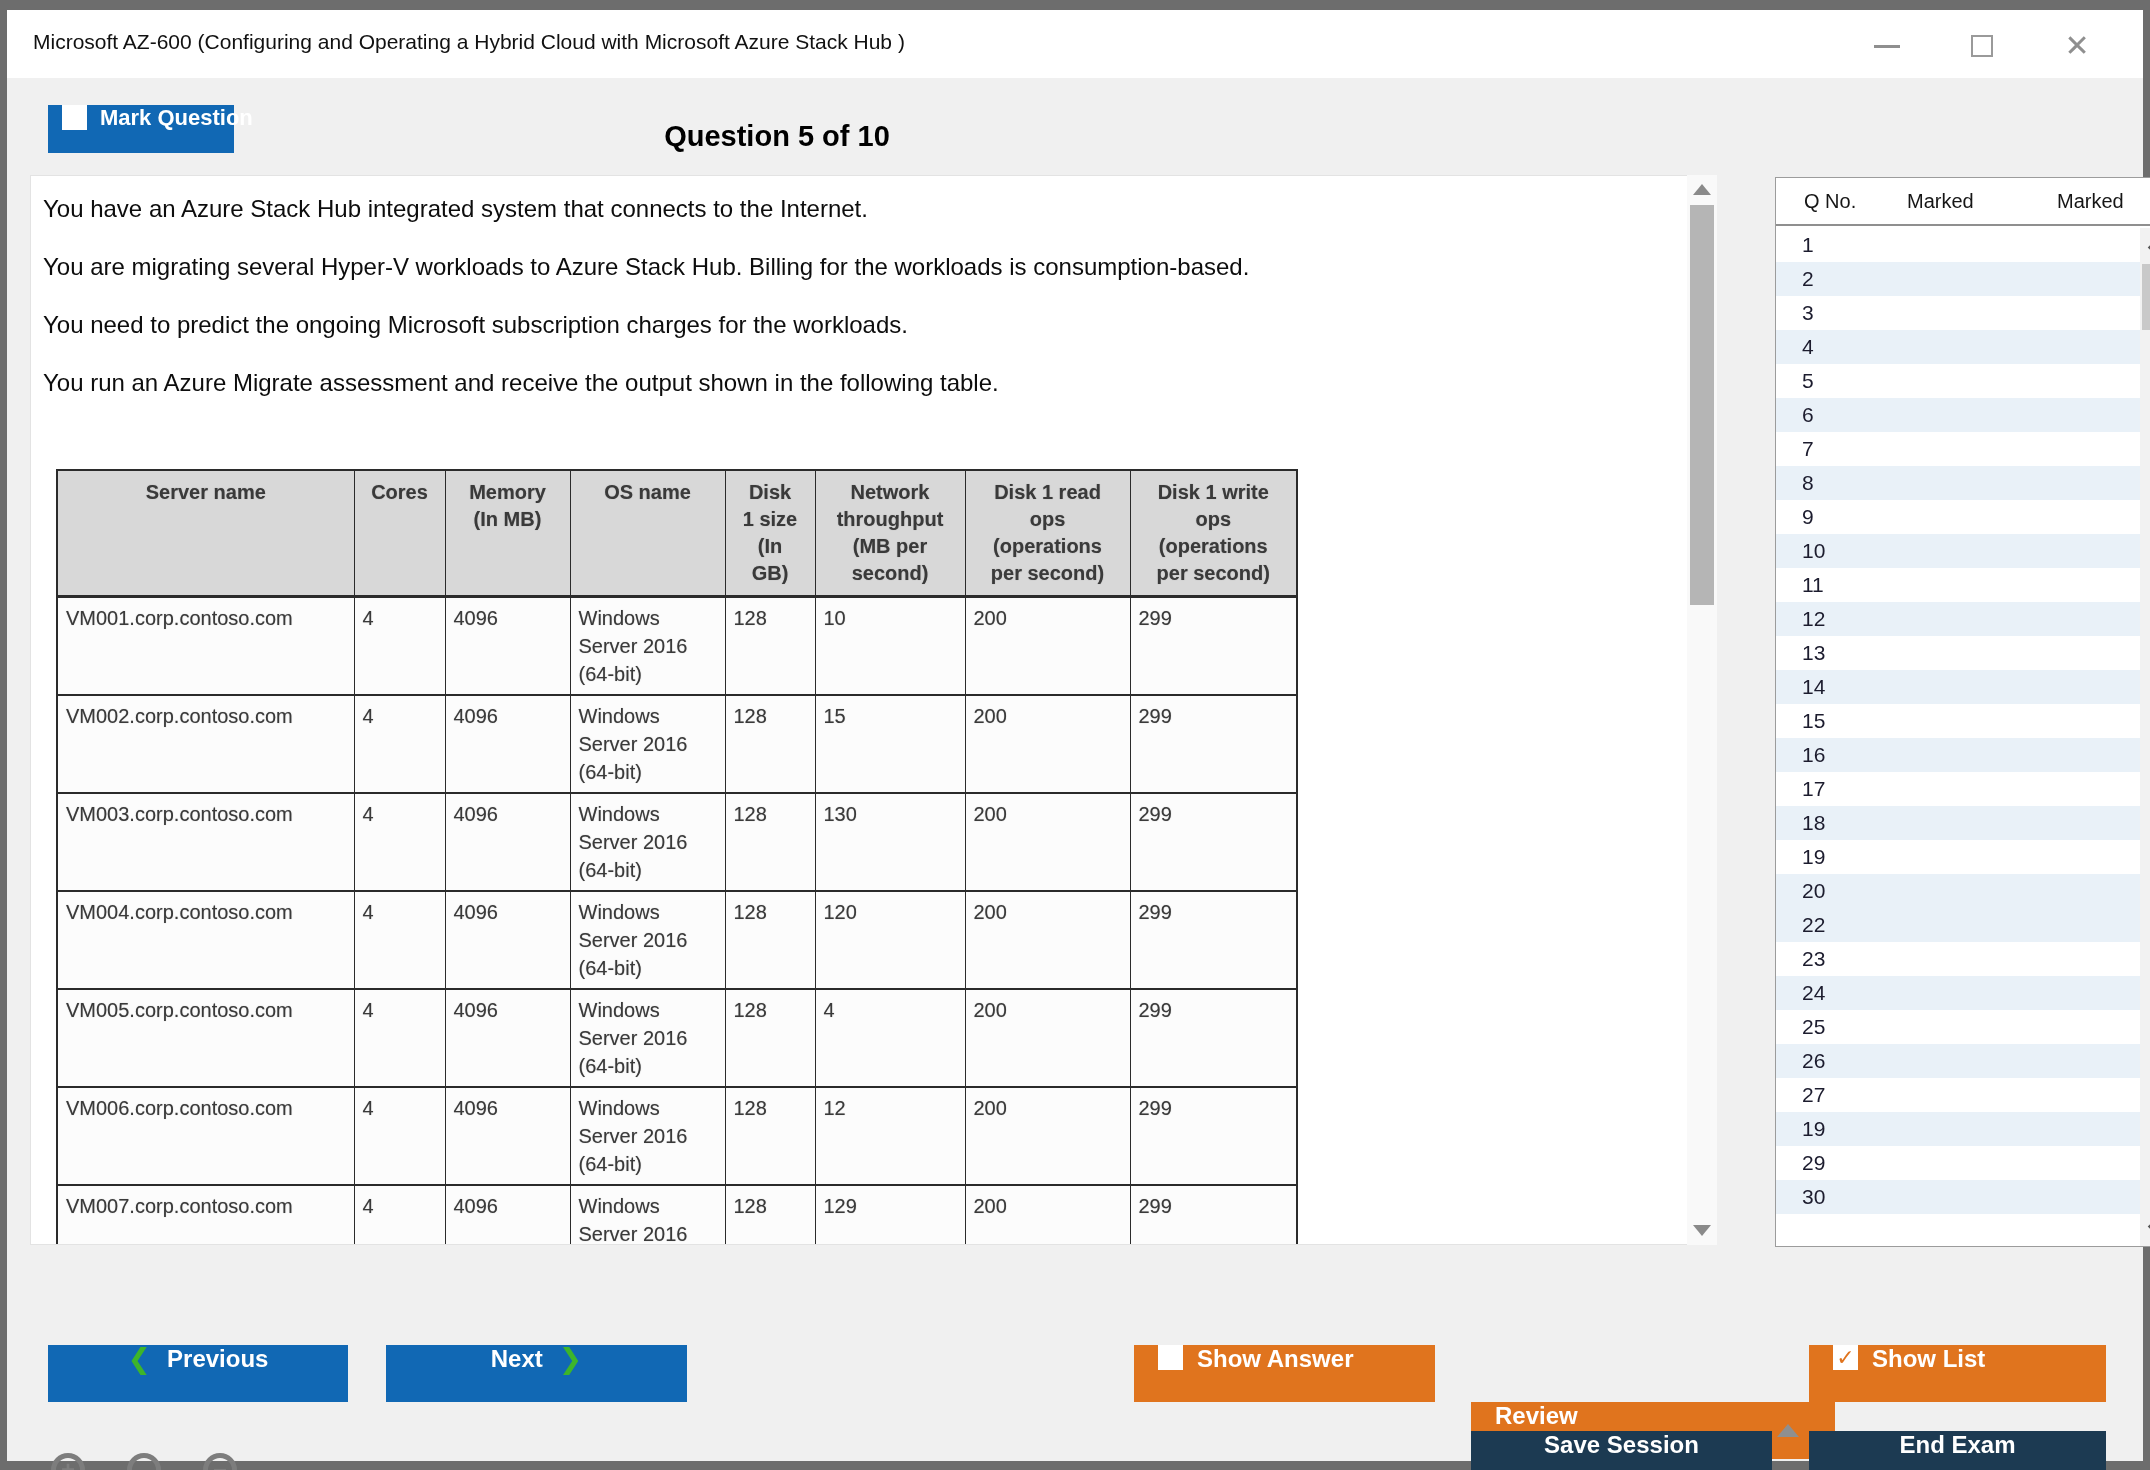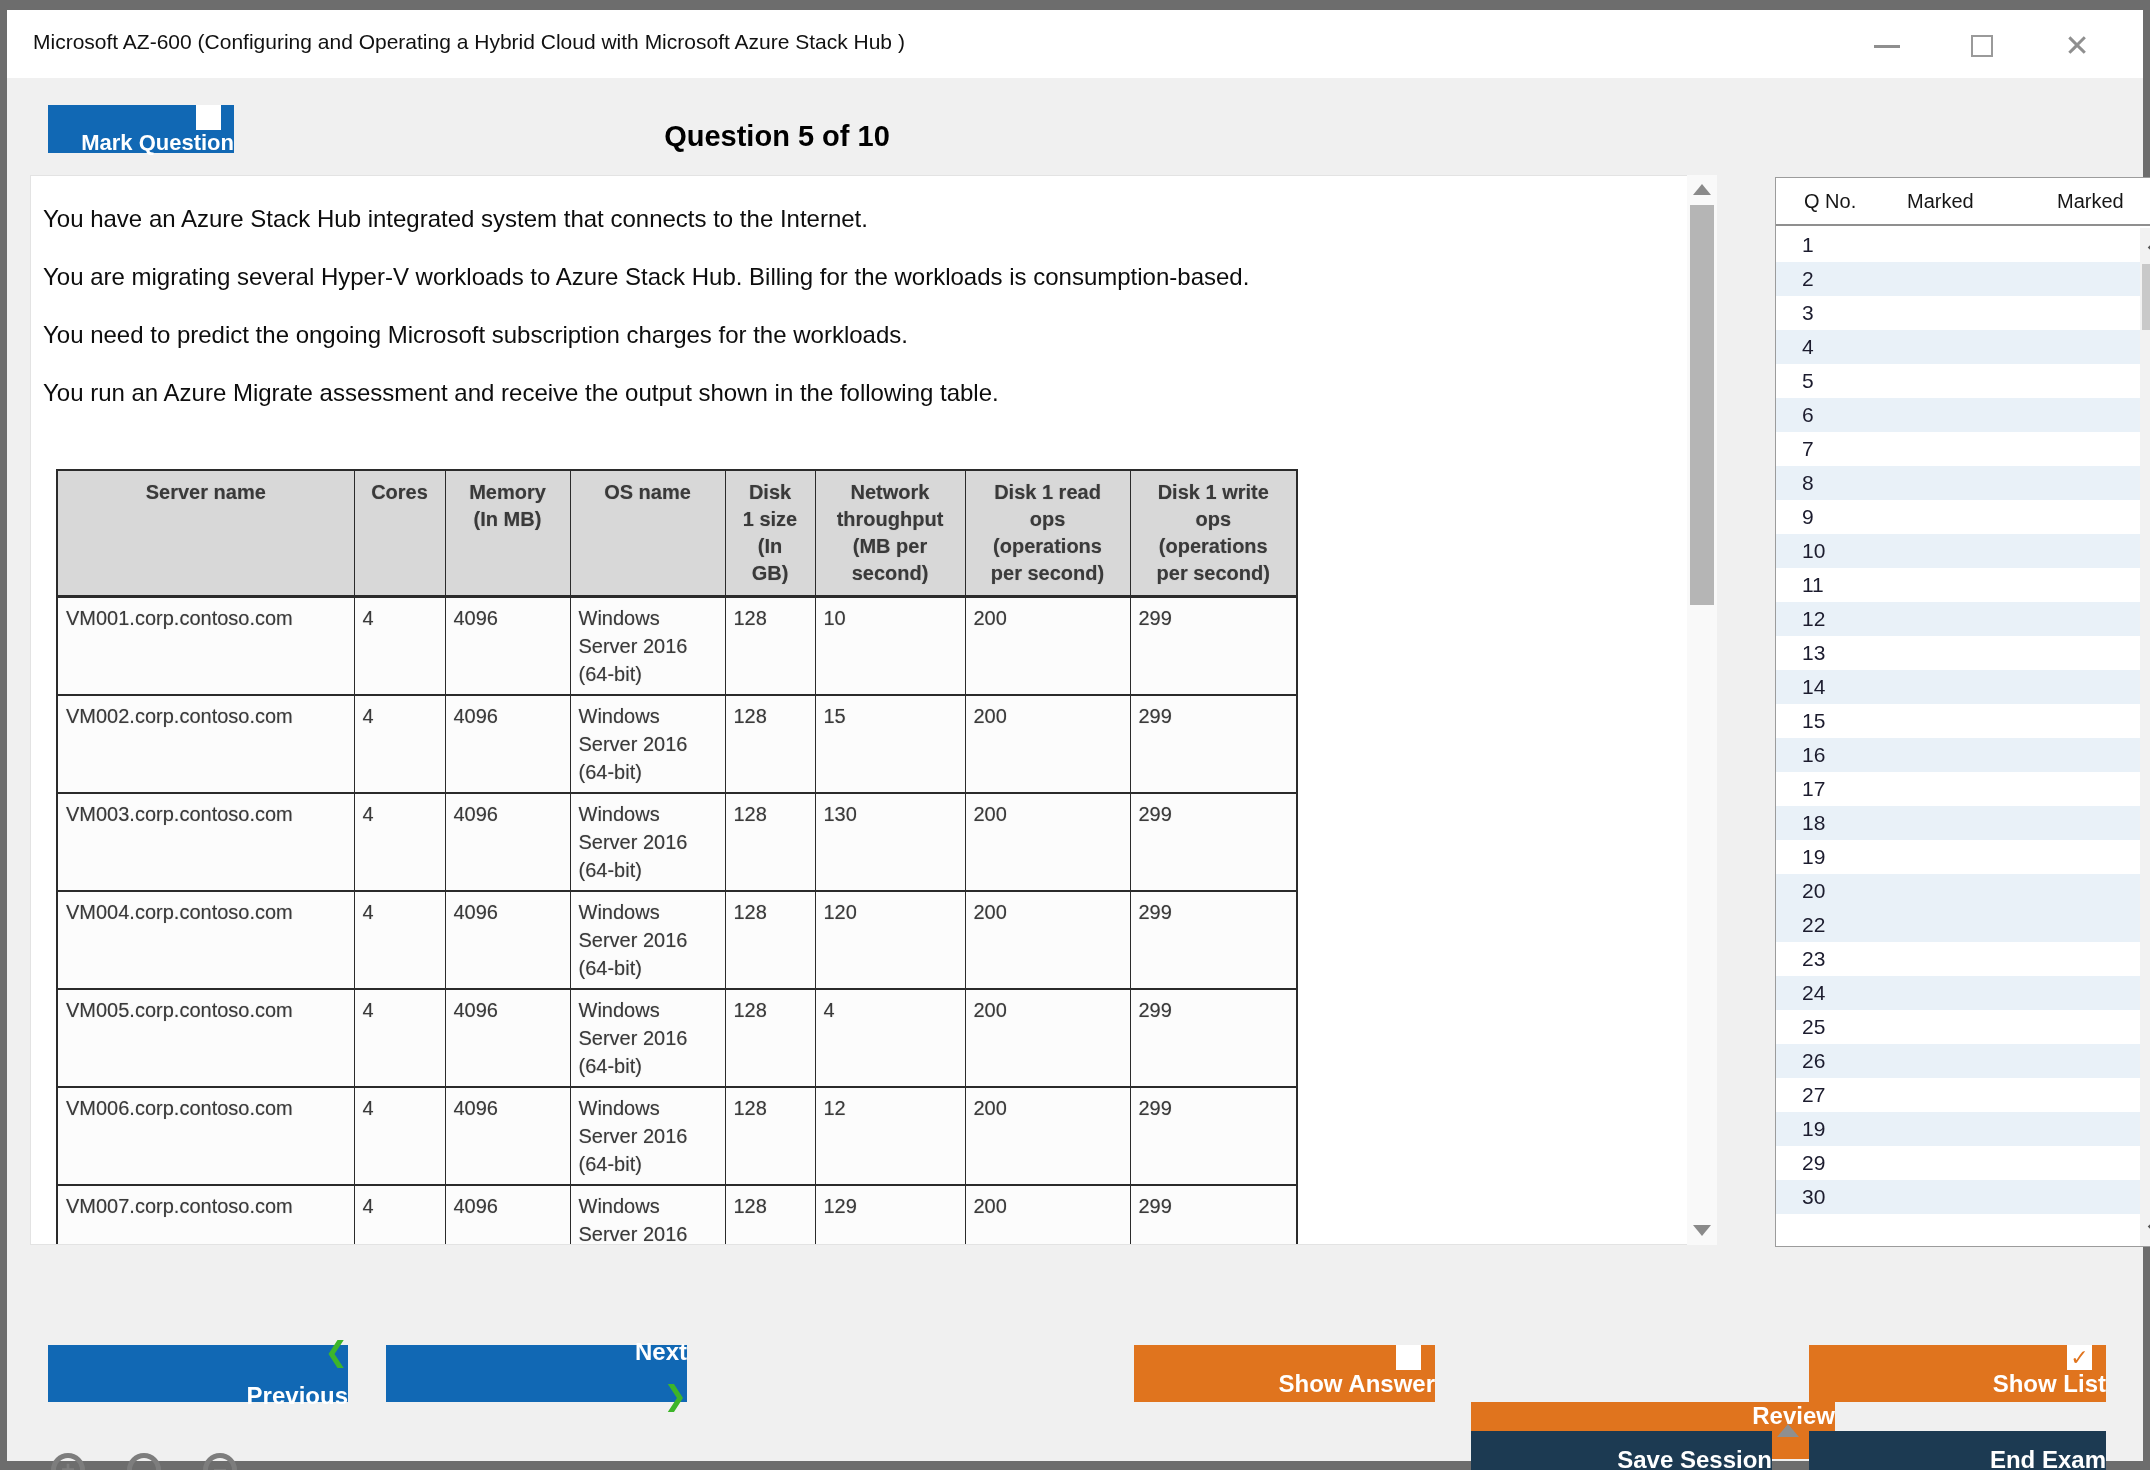--- a/index.html
+++ b/index.html
@@ -12,33 +12,33 @@
   .title-text{position:absolute;left:26px;top:20px;font-size:21px;color:#111;white-space:nowrap;}
   .win-controls{position:absolute;right:46px;top:18px;width:230px;height:36px;display:flex;justify-content:space-between;align-items:center;}
   .ctrl{width:40px;height:36px;display:flex;align-items:center;justify-content:center;cursor:default;}
   .glyph-min{width:26px;height:3px;background:#8f8f8f;}
   .glyph-max{width:22px;height:22px;border:2px solid #9a9a9a;}
   .glyph-close{font-size:30px;color:#8f8f8f;line-height:1;}
 
   
   .app-body{position:absolute;left:0;top:68px;right:0;bottom:0;background:#f0f0f0;}
 
-  .btn{display:flex;align-items:flex-end;cursor:pointer;user-select:none;flex-direction:column;}
+  .btn{display:flex;align-items:flex-start;cursor:pointer;user-select:none;}
   .mark-btn{position:absolute;left:41px;top:27px;width:186px;height:48px;background:#1168b4;padding-left:14px;}
   .mark-btn .cb{margin-right:13px;}
   .cb{width:25px;height:25px;background:#ffffff;flex:0 0 auto;display:flex;align-items:center;justify-content:center;}
   .cb .tick{color:#e0741e;font-size:22px;font-weight:bold;line-height:1;}
   .btn-label{color:#fff;font-weight:bold;font-size:22px;white-space:nowrap;}
 
   .q-counter{position:absolute;left:0;top:42px;width:1540px;text-align:center;font-size:29px;font-weight:bold;color:#000;}
 
   
   .main-panel{position:absolute;left:23px;top:97px;width:1660px;height:1070px;background:#fff;border:1px solid #e3e3e3;overflow:hidden;}
   .q-text{position:absolute;left:12px;top:12px;width:1630px;}
-  .q-text p{margin:17px 0 30px 0;font-size:24px;color:#0d0d0d;line-height:28px;}
+  .q-text p{margin:7px 0 30px 0;font-size:24px;color:#0d0d0d;line-height:28px;}
 
   
   table.assess{position:absolute;left:25px;top:293px;border-collapse:collapse;table-layout:fixed;background:#fcfcfc;border:2px solid #2b2b2b;}
   table.assess th,table.assess td{border:1px solid #2b2b2b;white-space:pre-line;vertical-align:top;color:#3a3a3a;text-shadow:0 0 1px rgba(70,70,70,.45);}
   table.assess th{background:#d8d8d8;font-size:20px;font-weight:bold;text-align:center;padding:8px 4px;line-height:27px;border-bottom:3px solid #2b2b2b;}
   table.assess td{font-size:20px;padding:6px 8px;line-height:28px;border-bottom:2px solid #2b2b2b;}
 
   
   .v-scroll{position:absolute;left:1680px;top:97px;width:30px;height:1070px;background:#f9f9f9;}
   .tri-up{width:0;height:0;border-left:9px solid transparent;border-right:9px solid transparent;border-bottom:11px solid #8a8a8a;position:absolute;left:6px;top:9px;}

